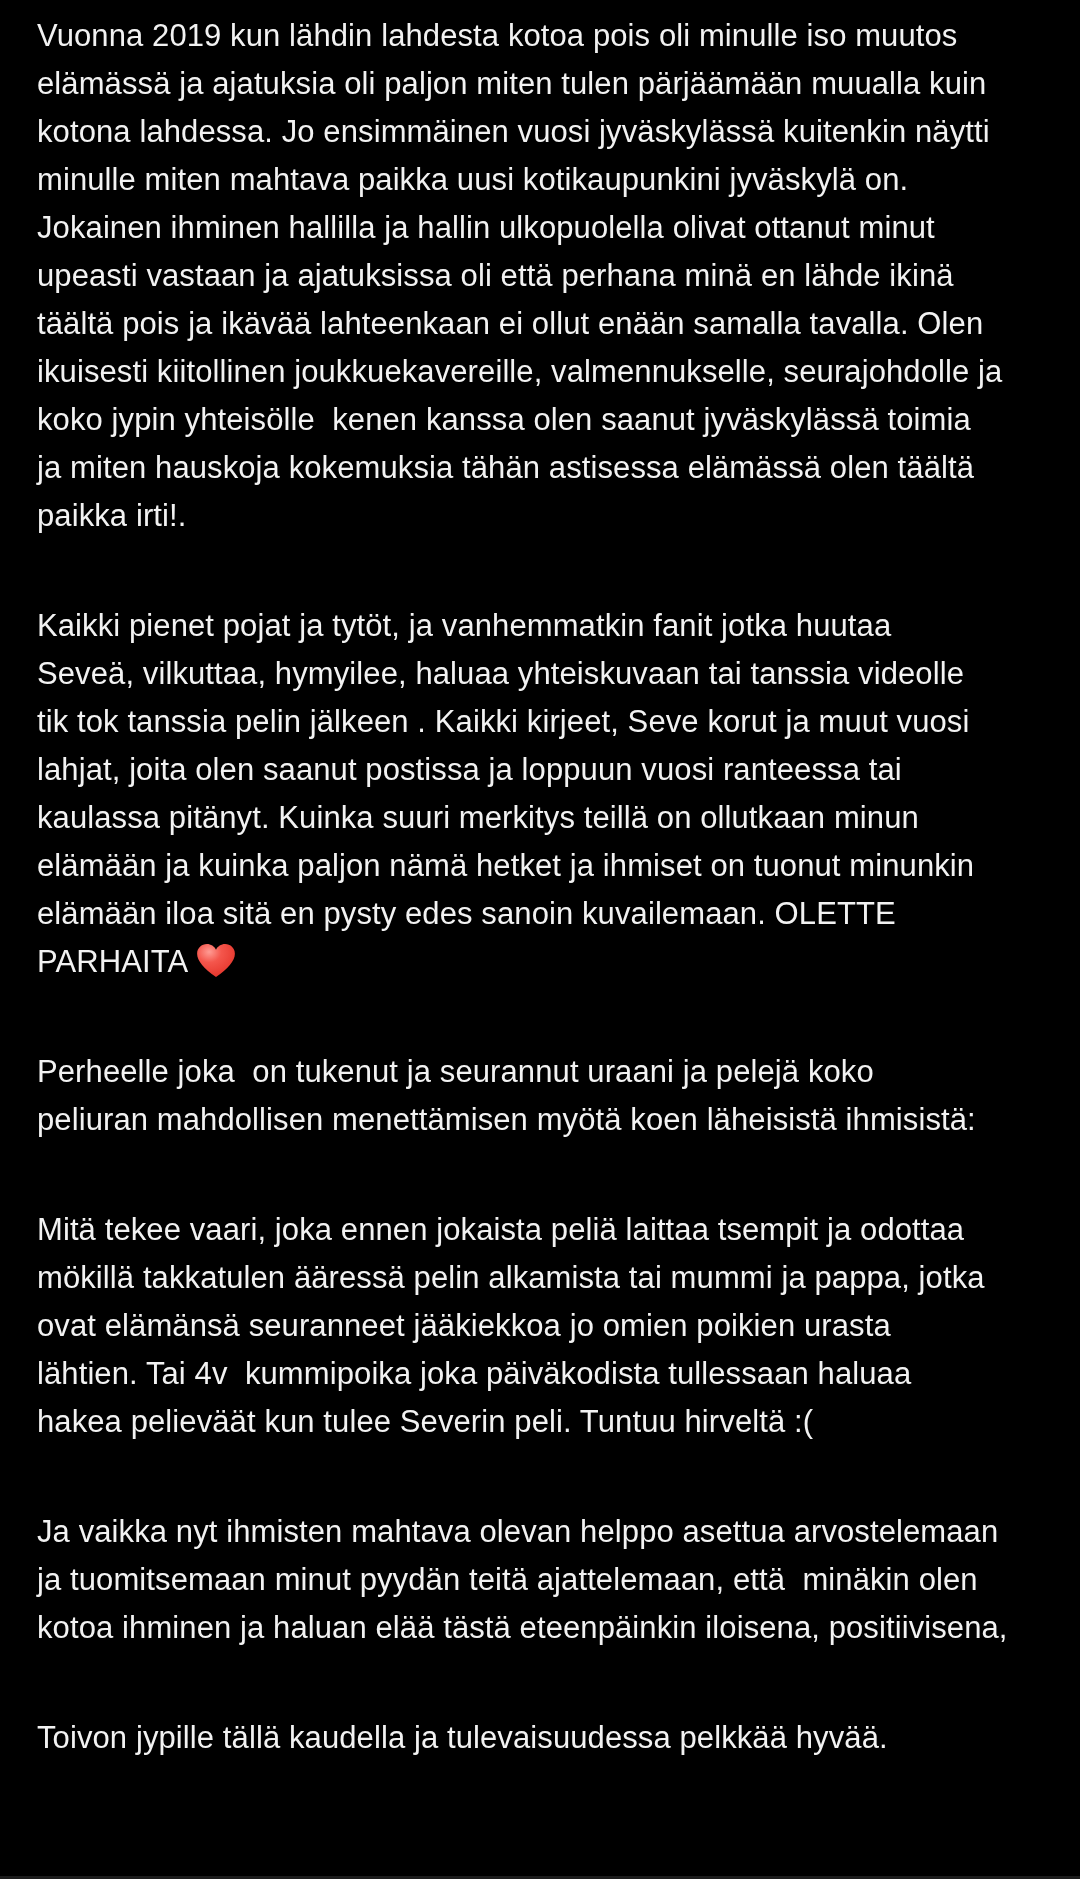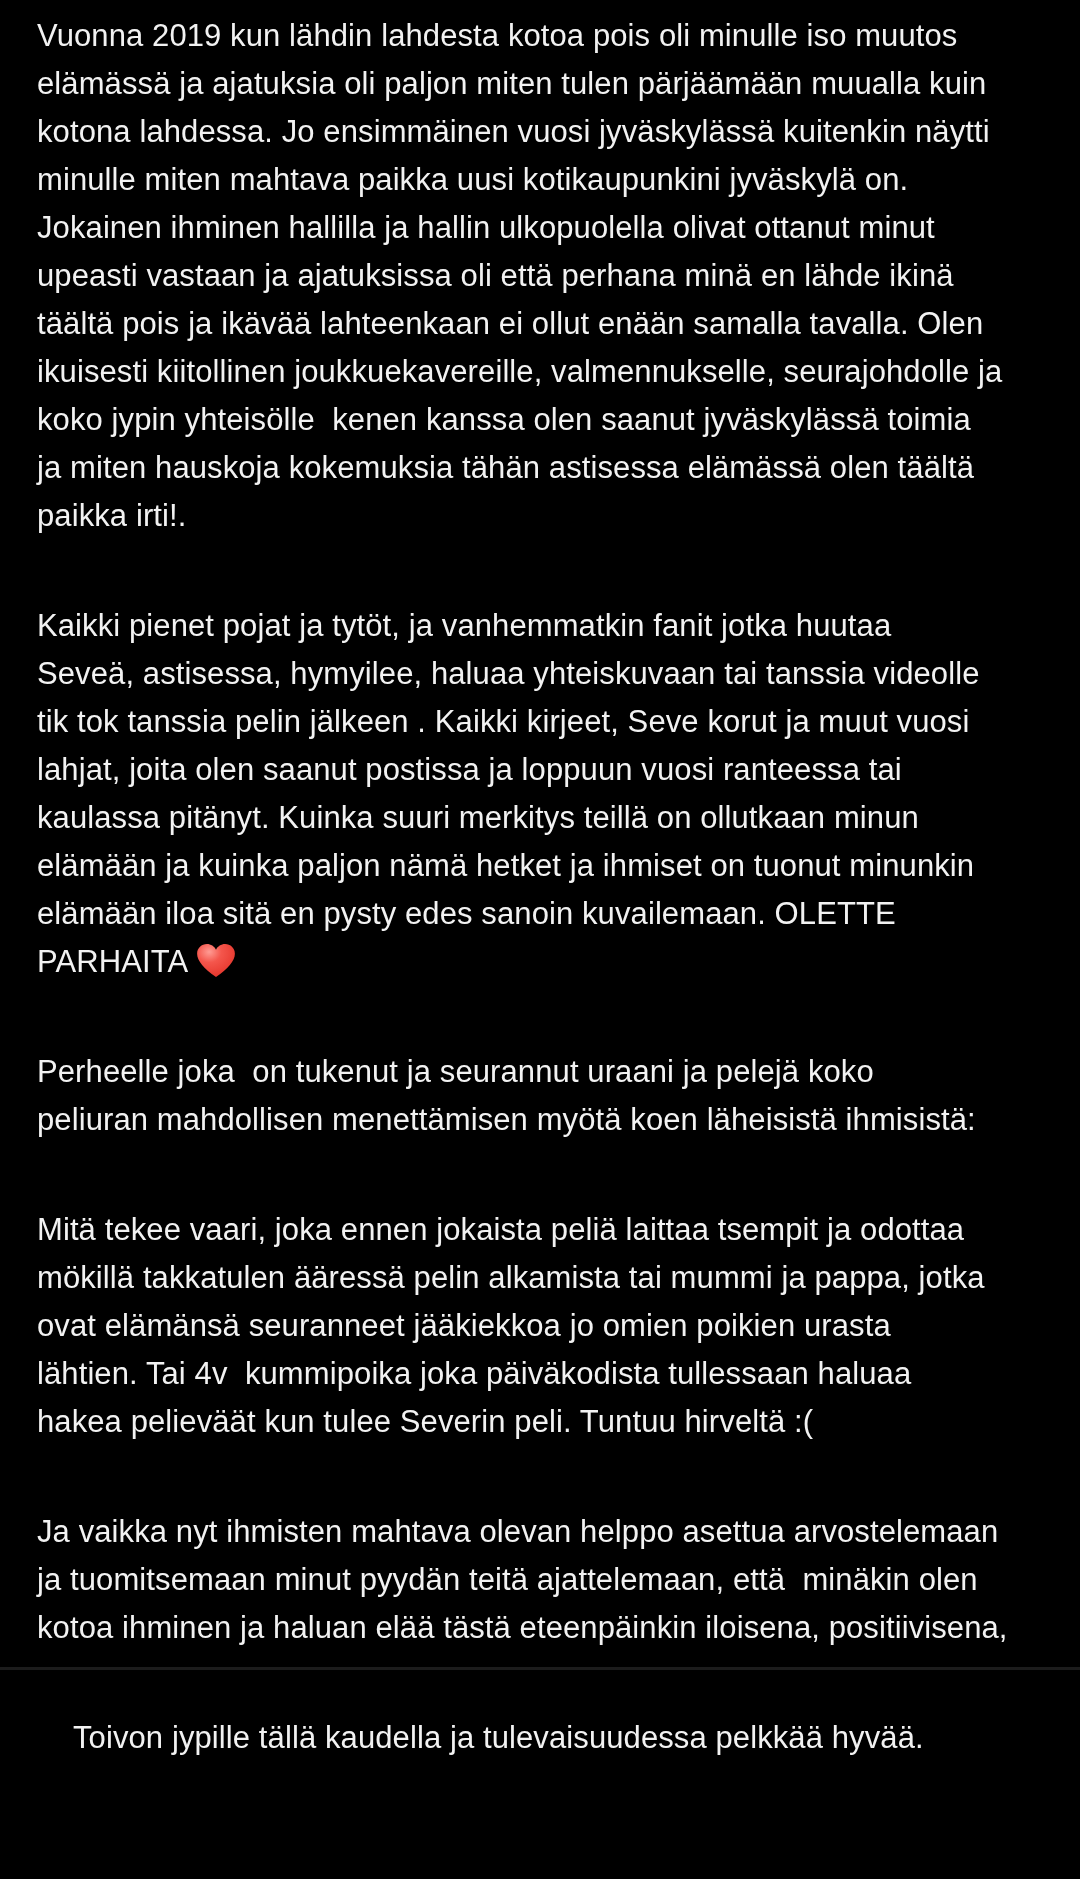--- a/index.html
+++ b/index.html
@@ -8,38 +8,37 @@
   }
   body {
     width: 1080px;
     height: 1879px;
     background: var(--bg-color, #000000);
     overflow: hidden;
   }
   .screen {
     position: relative;
     width: 1080px;
-    height: 1670px;
+    height: 1879px;
     box-sizing: border-box;
     padding: 12px 30px 0 37px;
   }
   .post-body {
     font-family: "Liberation Sans", "DejaVu Sans", sans-serif;
     font-size: 31px;
     line-height: 48px;
     font-weight: 400;
     letter-spacing: 0.1px;
     color: var(--text-color, #F2F2F2);
   }
   .paragraph {
     margin: 0 0 62px 0;
   }
   .paragraph:last-child {
     margin-bottom: 0;
-    margin-left: 36px;
   }
   .line {
     white-space: pre;       
     overflow: visible;
   }
   .heart {
     display: inline-block;
     margin-left: 9px;
     vertical-align: -6px;
   }
@@ -70,21 +69,21 @@
         <div class="line"><span>Jokainen ihminen hallilla ja hallin ulkopuolella olivat ottanut minut</span></div>
         <div class="line"><span>upeasti vastaan ja ajatuksissa oli että perhana minä en lähde ikinä</span></div>
         <div class="line"><span>täältä pois ja ikävää lahteenkaan ei ollut enään samalla tavalla. Olen</span></div>
         <div class="line"><span>ikuisesti kiitollinen joukkuekavereille, valmennukselle, seurajohdolle ja</span></div>
         <div class="line"><span>koko jypin yhteisölle  kenen kanssa olen saanut jyväskylässä toimia</span></div>
         <div class="line"><span>ja miten hauskoja kokemuksia tähän astisessa elämässä olen täältä</span></div>
         <div class="line"><span>paikka irti!.</span></div>
       </div>
       <div class="paragraph">
         <div class="line"><span>Kaikki pienet pojat ja tytöt, ja vanhemmatkin fanit jotka huutaa</span></div>
-        <div class="line"><span>Seveä, astisessa, hymyilee, haluaa yhteiskuvaan tai tanssia videolle</span></div>
+        <div class="line"><span>Seveä, vilkuttaa, hymyilee, haluaa yhteiskuvaan tai tanssia videolle</span></div>
         <div class="line"><span>tik tok tanssia pelin jälkeen . Kaikki kirjeet, Seve korut ja muut vuosi</span></div>
         <div class="line"><span>lahjat, joita olen saanut postissa ja loppuun vuosi ranteessa tai</span></div>
         <div class="line"><span>kaulassa pitänyt. Kuinka suuri merkitys teillä on ollutkaan minun</span></div>
         <div class="line"><span>elämään ja kuinka paljon nämä hetket ja ihmiset on tuonut minunkin</span></div>
         <div class="line"><span>elämään iloa sitä en pysty edes sanoin kuvailemaan. OLETTE</span></div>
         <div class="line"><span>PARHAITA</span><span class="heart"><svg viewBox="0 0 40 36" xmlns="http://www.w3.org/2000/svg" aria-hidden="true">
     <defs>
       <radialGradient id="heart-gloss" cx="32%" cy="24%" r="80%">
         <stop offset="0%" stop-color="#FF9C94"></stop>
         <stop offset="40%" stop-color="#F4564C"></stop>

